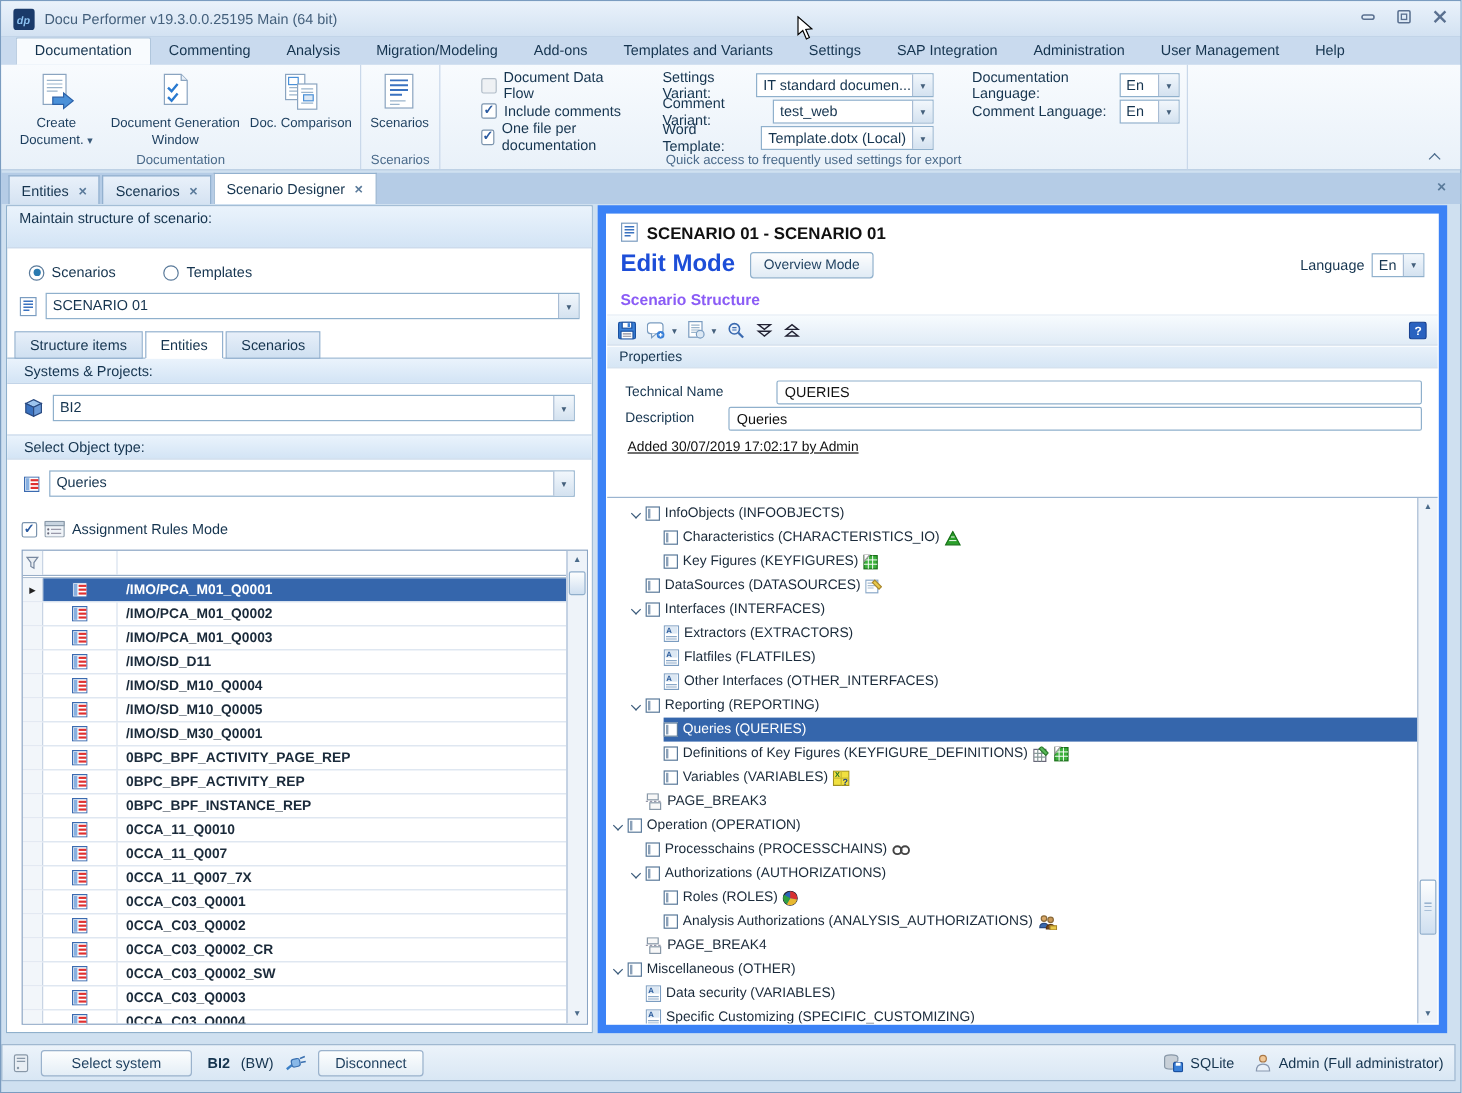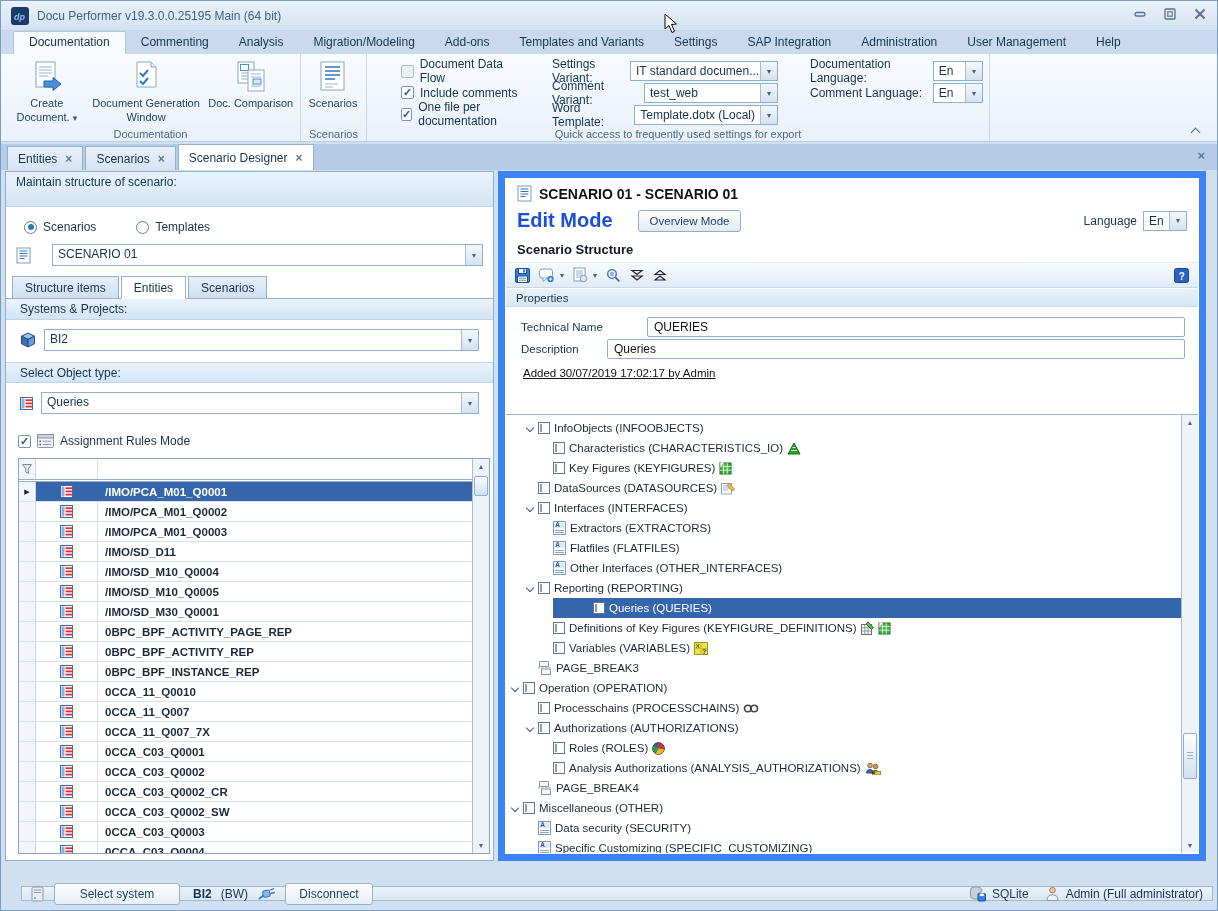--- a/index.html
+++ b/index.html
@@ -78,21 +78,21 @@
   #left-panel { position:absolute; left:4px; top:1px; width:489px; bottom:7px;
     background:#fff; border:1px solid #8fb0cc; display:flex; flex-direction:column; }
   #lp-header { height:35px; line-height:20px; padding-left:10px;
     background:linear-gradient(#eaf3fc,#d3e4f5); border-bottom:1px solid #c2d4e8; font-size:12px; }
   #lp-radios { display:flex; gap:40px; padding:13px 0 0 18px; }
   .radio-item { display:flex; align-items:center; gap:6px; }
   .radio-circ { width:13px; height:13px; border:1px solid #5a7a9a; border-radius:50%;
     background:#fff; position:relative; }
   .radio-item.selected .radio-circ::after { content:''; position:absolute; inset:2.5px;
     border-radius:50%; background:#2a7ab0; }
-  #lp-scn-row { display:flex; align-items:center; gap:20px; padding:10px 10px 0 10px; }
+  #lp-scn-row { display:flex; align-items:center; gap:6px; padding:10px 10px 0 10px; }
   #lp-scn-row .combo { flex:1; height:22px; }
   #lp-tabs { display:flex; padding:10px 0 0 6px; position:relative; z-index:2; }
   .lp-tab { height:23px; line-height:22px; padding:0 12px; font-size:12px;
     background:linear-gradient(#e7eff9,#cfe0f1); border:1px solid #93b1cf; margin-right:2px; }
   .lp-tab.active { background:#fff; border-bottom:1px solid #fff; }
   #lp-body { flex:1; border-top:1px solid #8fb0cc; margin-top:-1px; display:flex;
     flex-direction:column; background:#fff; }
   .grp-hdr { height:21px; line-height:20px; padding-left:14px;
     background:linear-gradient(#eaf3fc,#d3e4f5); border-top:1px solid #c2d4e8;
     border-bottom:1px solid #c2d4e8; font-size:12px; }
@@ -129,26 +129,26 @@
     background:repeating-linear-gradient(#9ab4d0 0 1px,transparent 1px 3px); }
 
   
   #right-panel { position:absolute; left:497px; right:11px; top:1px; bottom:7px;
     background:#fff; border:7px solid #3b82f6; }
   #rp-title { position:absolute; top:7px; left:12px; display:flex; align-items:center; gap:7px;
     font-size:14px; font-weight:bold; color:#111; }
   #rp-mode { position:absolute; top:31px; left:12px; right:12px; display:flex;
     align-items:center; }
   #rp-mode .mode-label { font-size:20px; font-weight:bold; color:#1d4ed8; }
-  #ov-btn { margin-left:25px; height:22px; padding:0 11px; border:1px solid #8fb0cc;
+  #ov-btn { margin-left:12px; height:22px; padding:0 11px; border:1px solid #8fb0cc;
     border-radius:3px; background:linear-gradient(#fefefe,#e0ebf5); font-size:11.5px;
     color:#1c3e5e; display:inline-flex; align-items:center; font-family:inherit; }
   #rp-mode .lang-label { margin-left:auto; font-size:12px; margin-right:6px; }
   #rp-mode .combo { width:44px; height:20px; }
-  #rp-struct { position:absolute; top:64px; left:12px; font-size:13px; font-weight:bold; color:#0f172a; }
+  #rp-struct { position:absolute; top:64px; left:12px; font-size:13px; font-weight:bold; color:#8b5cf6; }
   #rp-toolbar { position:absolute; top:84px; left:1px; right:1px; height:26px;
     background:linear-gradient(#f7fbfe,#e0ebf6); border-top:1px solid #e4edf6;
     border-bottom:1px solid #c8d8e8; display:flex; align-items:center; padding:0 9px; gap:9px; }
   .tb-dd { font-size:8px; color:#44607c; margin-left:-4px; }
   #tb-help { margin-left:auto; }
   #rp-props-hdr { position:absolute; top:111px; left:1px; right:1px; height:18px;
     line-height:18px; padding-left:10px; font-size:11.5px;
     background:linear-gradient(#e8f1fa,#d6e6f5); border-bottom:1px solid #cddcec; }
   .rp-field { position:absolute; left:16px; right:14px; display:flex; align-items:center; }
   #rp-f1 { top:139px;gap:40px; } #rp-f2 { top:161px; }
@@ -158,30 +158,30 @@
   #rp-added { position:absolute; top:189px; left:18px; font-size:11.5px; color:#111;text-decoration:underline; }
   #tree-wrap { position:absolute; left:1px; right:1px; top:236px; bottom:1px;
     border-top:1px solid #9ab4d0; overflow:hidden; background:#fff; }
   #tree-rows { position:absolute; inset:3px 17px 0 0; }
   .tree-row { height:20px; display:flex; align-items:center; font-size:11.5px; color:#1a2a3a; }
   .t-indent { flex:0 0 auto; height:100%; }
   .exp { width:13px; flex:0 0 13px; height:100%; position:relative; }
   .exp.open::before { content:''; position:absolute; left:2px; top:7px; width:5px; height:5px;
     border-right:1.6px solid #3a5a7a; border-bottom:1.6px solid #3a5a7a; transform:rotate(45deg); }
   .tsel { display:flex; align-items:center; flex:1; height:100%; gap:4px; padding-right:6px; }
-  .tree-row.selected .tsel { background:#3566ac; color:#fff;padding-left:40px; }
+  .tree-row.selected .tsel { background:#3566ac; color:#fff; }
   .tcb { width:12px; height:12px; border:1px solid #5a7a9a; background:#fff; flex:0 0 12px;
     position:relative; }
   .tcb::after { content:''; position:absolute; left:1px; top:1px; bottom:1px; width:1.5px;
     background:#8aa0b8; }
   .t-label { white-space:nowrap; }
   .ic { display:inline-flex; align-items:center; flex:0 0 auto; }
 
   
-  #statusbar { position:absolute; left:20px; right:4px; bottom:9px; height:15px;
+  #statusbar { position:absolute; left:0; right:4px; bottom:9px; height:31px;
     background:linear-gradient(#ecf3fa,#d9e7f4); border:1px solid #a0b8d0;
     display:flex; align-items:center; padding:0 9px; gap:9px; }
   .sbtn { height:22px; border:1px solid #9ab2cc; border-radius:3px; font-family:inherit;
     background:linear-gradient(#fdfefe,#e4eef6); font-size:12px; color:#1c3e5e;
     display:inline-flex; align-items:center; justify-content:center; }
   #btn-selectsys { width:126px; }
   #btn-disconnect { width:88px; }
   #sys-name { font-weight:bold; margin-left:4px; }
   #sb-right { margin-left:auto; display:flex; align-items:center; gap:6px; }
 
@@ -1100,21 +1100,21 @@
               <span class="tsel">
                 <span class="ic">
                   <svg width="13" height="14">
                     <rect x="0.5" y="0.5" width="12" height="13" fill="#fff" stroke="#7a9cc0"></rect>
                     <rect x="1.5" y="1.5" width="10" height="5.5" fill="#dce8f4"></rect>
                     <text x="2.2" y="6.3" font-size="6.5" font-weight="bold" fill="#2a5a9a">A</text>
                     <line x1="2" y1="9.5" x2="11" y2="9.5" stroke="#8aa8c8"></line>
                     <line x1="2" y1="11.5" x2="11" y2="11.5" stroke="#8aa8c8"></line>
                   </svg>
                 </span>
-                <span class="t-label">Data security (SECURITY)</span>
+                <span class="t-label">Data security (VARIABLES)</span>
               </span>
             </div>
             <div class="tree-row">
               <span class="t-indent" style="width: 19px;"></span>
               <span class="exp"></span>
               <span class="tsel">
                 <span class="ic">
                   <svg width="13" height="14">
                     <rect x="0.5" y="0.5" width="12" height="13" fill="#fff" stroke="#7a9cc0"></rect>
                     <rect x="1.5" y="1.5" width="10" height="5.5" fill="#dce8f4"></rect>

